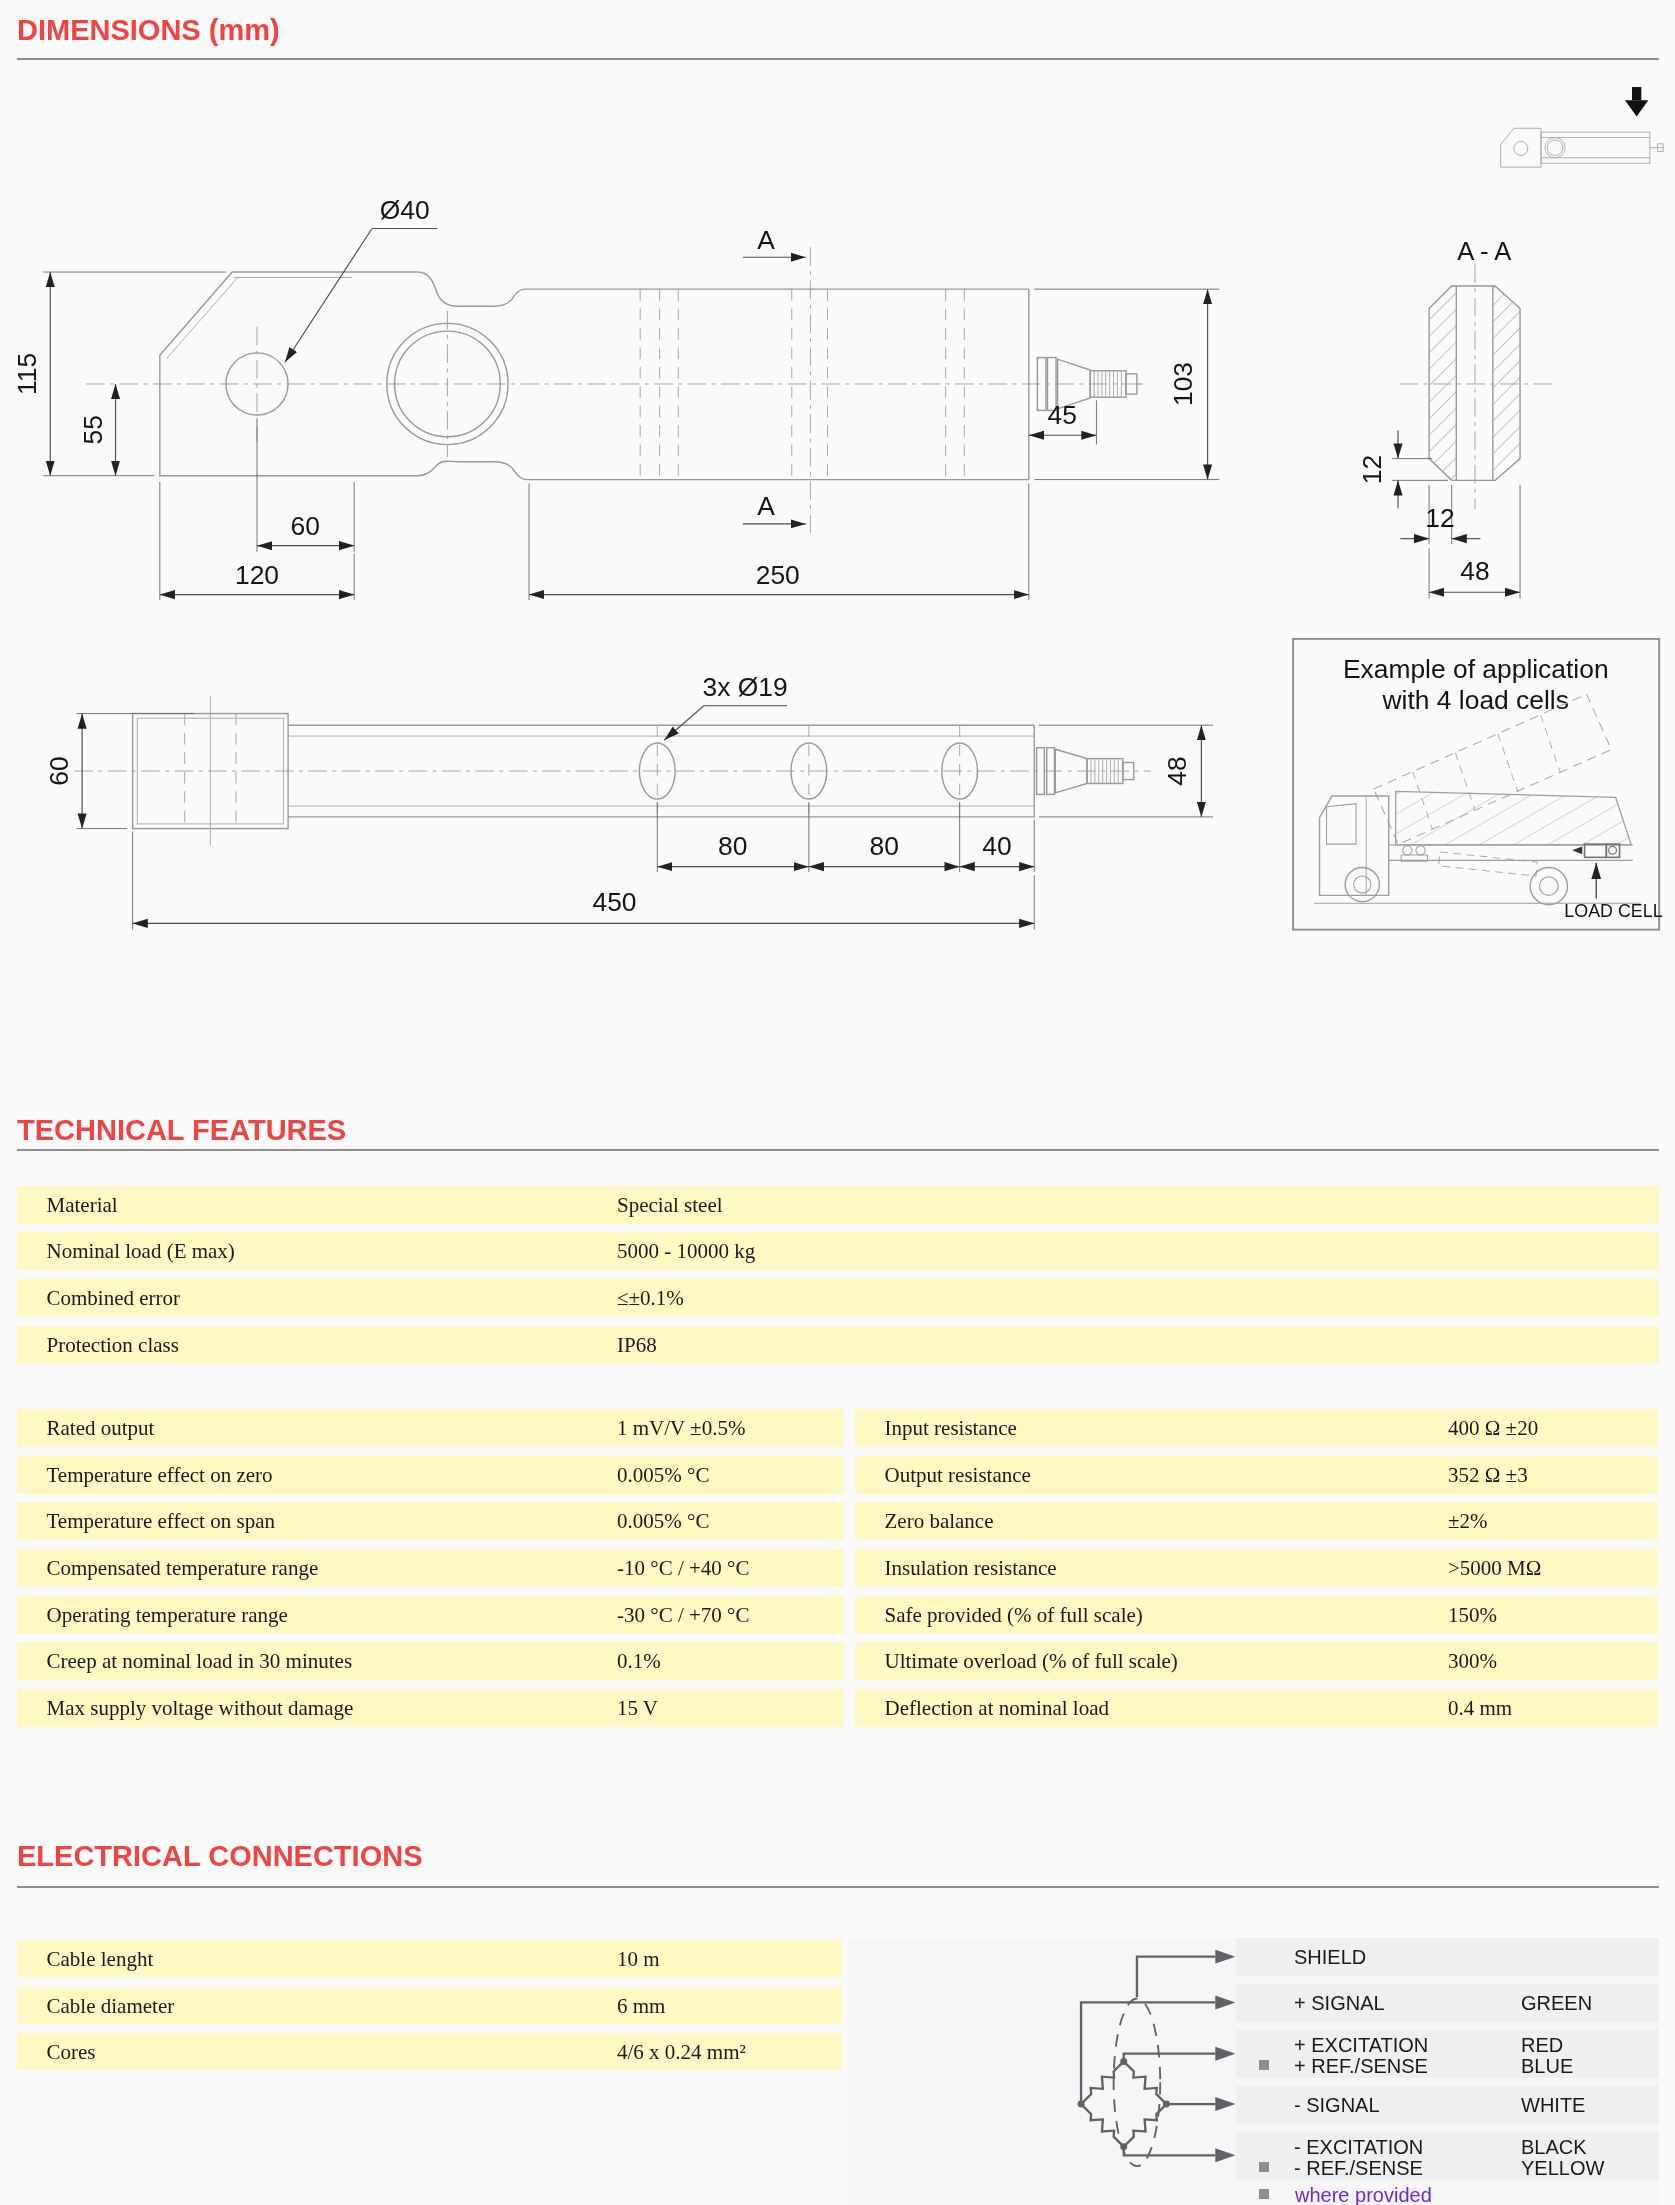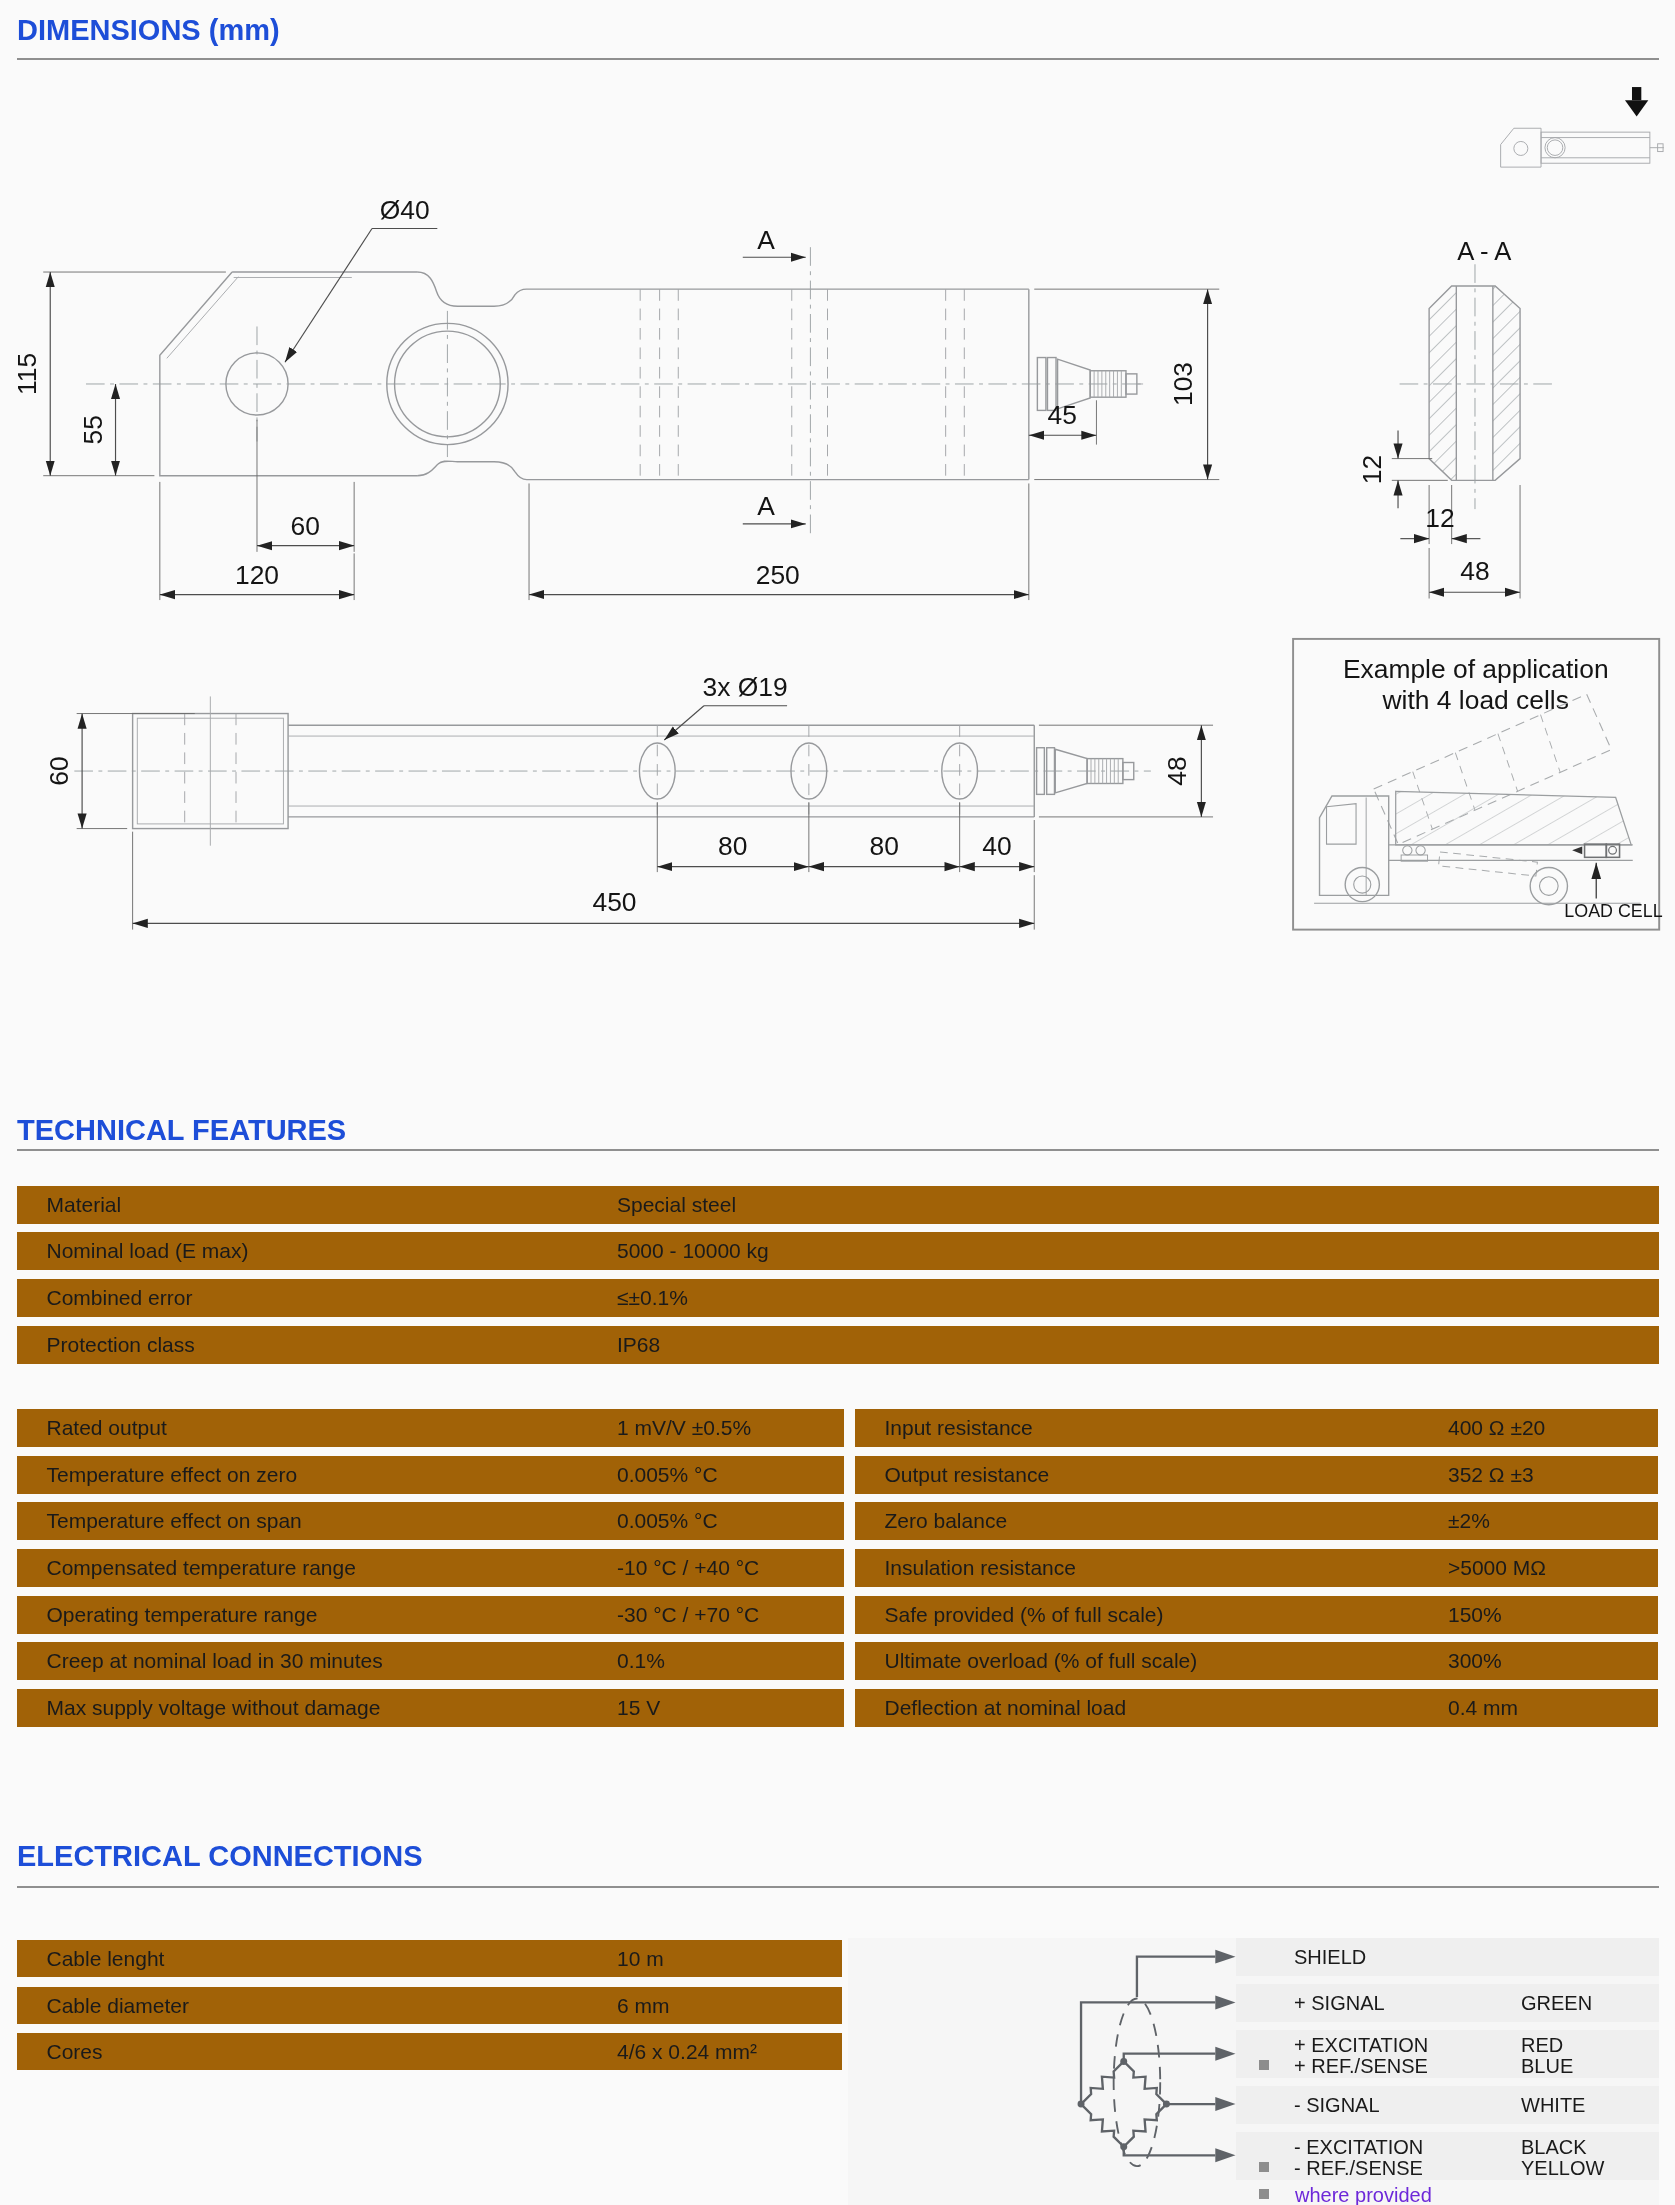--- a/index.html
+++ b/index.html
@@ -1,25 +1,25 @@
 <!DOCTYPE html>
 <html style="font-size:12.4px"><head>
 <meta charset="utf-8">
 <style>
   html,body{margin:0;padding:0;}
   body{
     width:1676px;height:2205px;position:relative;overflow:hidden;
     background:#fafafa;color:#1a1a1a;
     font-family:"Liberation Sans",sans-serif;
   }
-  .sec-title{position:absolute;left:17px;font-size:29px;font-weight:700;color:#1d4ed8;white-space:nowrap;}
+  .sec-title{position:absolute;left:17px;font-size:29px;font-weight:700;color:#ef4444;white-space:nowrap;}
   .rule{position:absolute;left:17px;width:1642px;height:2.3px;background:#8f8f8f;}
   .drawings{position:absolute;left:0;top:0;}
   
-  .trow{position:absolute;background:#a16207;height:38px;}
+  .trow{position:absolute;background:#fef9c3;height:38px;font-family:Liberation Serif, serif;}
   .trow .lbl,.trow .val{position:absolute;top:0;line-height:38px;font-size:21px;white-space:nowrap;}
   .trow .lbl{left:29.5px;}
   .trow .val{left:600px;}
   .trow.rcol .val{left:593px;}
   
   .panel{position:absolute;left:848px;top:1938px;width:811px;height:267px;background:#f6f6f6;}
   .band{position:absolute;left:388px;width:423px;background:#efefef;}
   .band .wlbl,.band .wclr{position:absolute;font-size:20px;white-space:nowrap;text-align:center;}
   .band .wlbl{left:58px;}
   .band .wclr{left:285px;}

